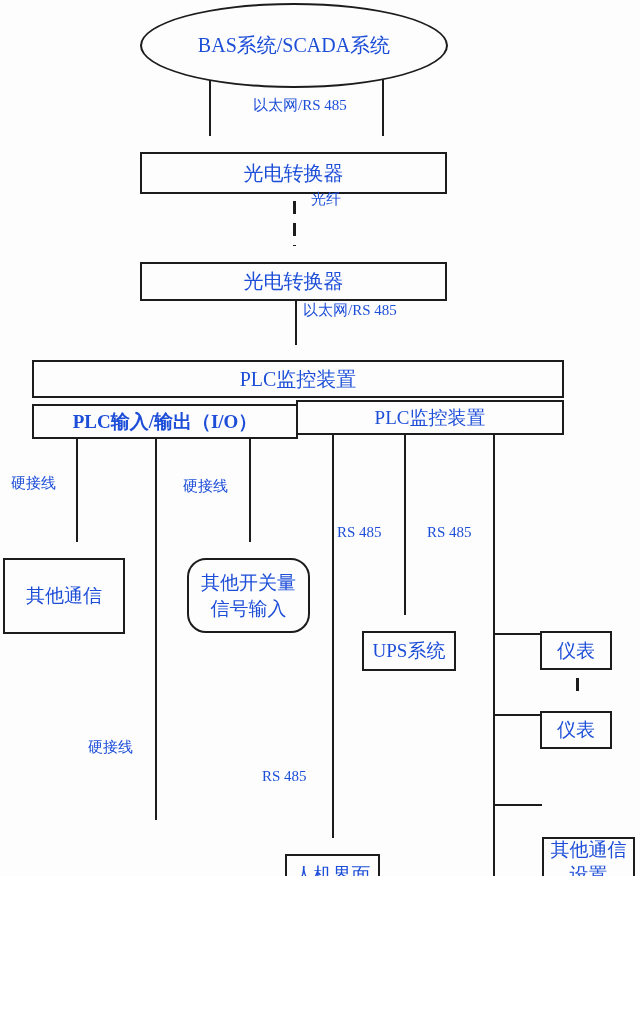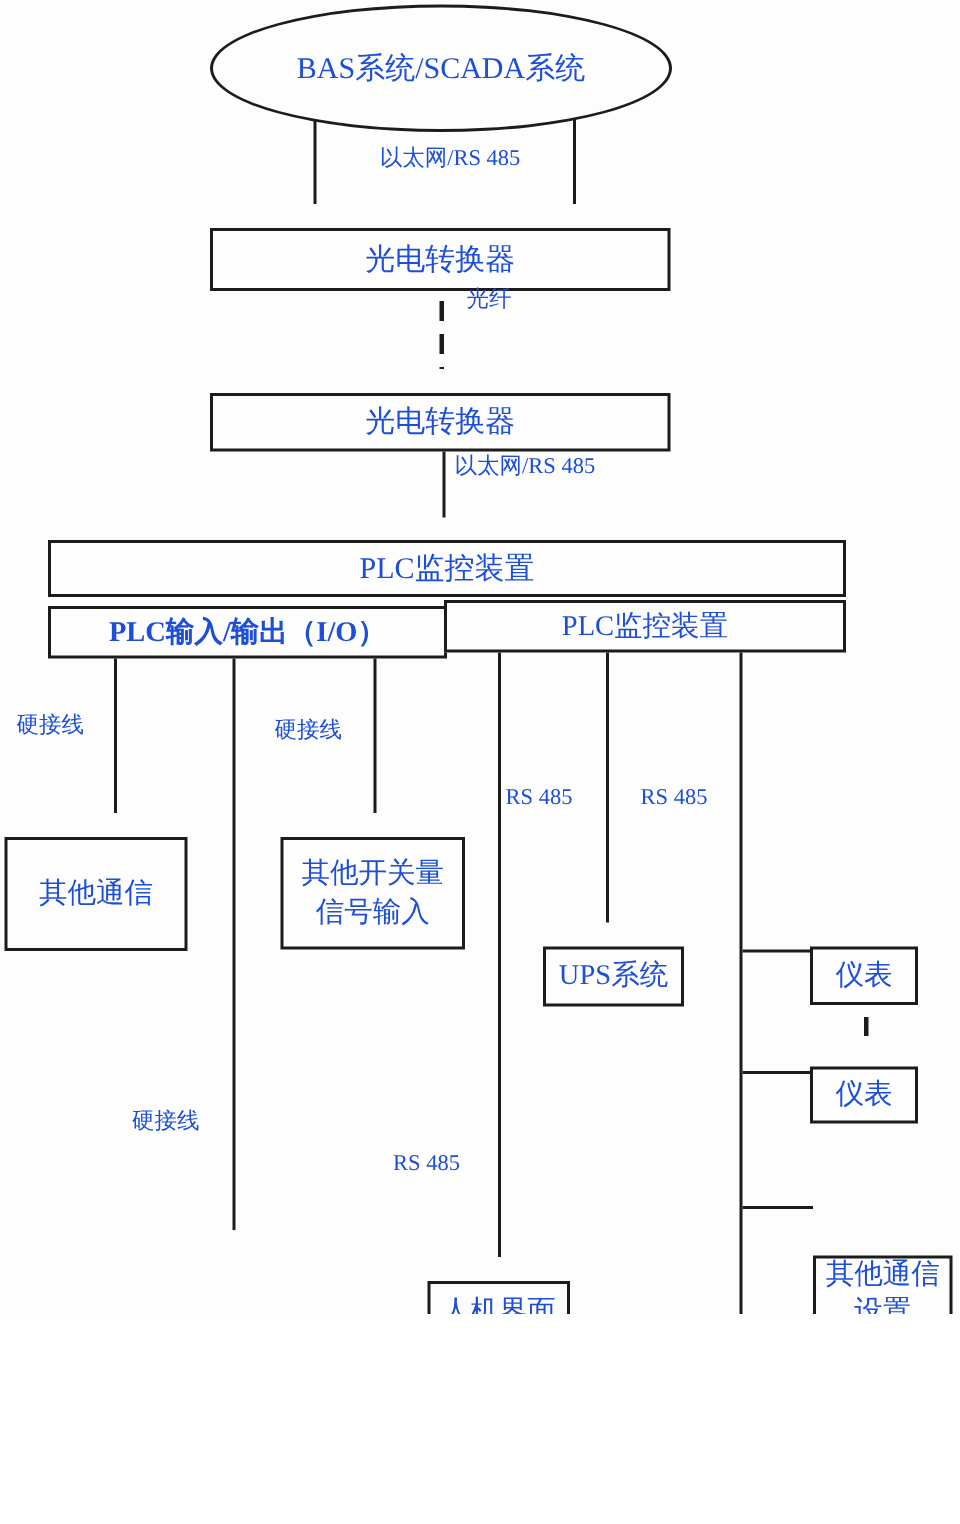--- a/index.html
+++ b/index.html
@@ -85,21 +85,21 @@
   <div class="vline" style="left:493px;top:419px;height:478px;"></div>
 
   <div class="lbl" style="left:11px;top:474px;">硬接线</div>
   <div class="lbl" style="left:183px;top:477px;">硬接线</div>
   <div class="lbl" style="left:337px;top:524px;">RS 485</div>
   <div class="lbl" style="left:427px;top:524px;">RS 485</div>
   <div class="lbl" style="left:88px;top:738px;">硬接线</div>
   <div class="lbl" style="left:262px;top:768px;">RS 485</div>
 
   <div class="box" style="left:3px;top:542px;width:122px;height:76px;">其他通信</div>
-  <div class="box" style="left:187px;top:542px;width:123px;height:75px;">其他开关量
+  <div class="box" style="left:187px;top:542px;width:123px;height:75px;border-radius:19px;">其他开关量
 信号输入</div>
   <div class="box" style="left:285px;top:838px;width:95px;height:42px;">人机界面</div>
 
   <div class="box" style="left:362px;top:615px;width:94px;height:40px;text-align:center;">UPS系统</div>
 
   <div class="hline" style="left:495px;top:633px;width:45px;"></div>
   <div class="box" style="left:540px;top:615px;width:72px;height:39px;">仪表</div>
   <div class="vdash" style="left:576px;top:656px;height:38px;"></div>
   <div class="hline" style="left:495px;top:714px;width:45px;"></div>
   <div class="box" style="left:540px;top:695px;width:72px;height:38px;">仪表</div>

